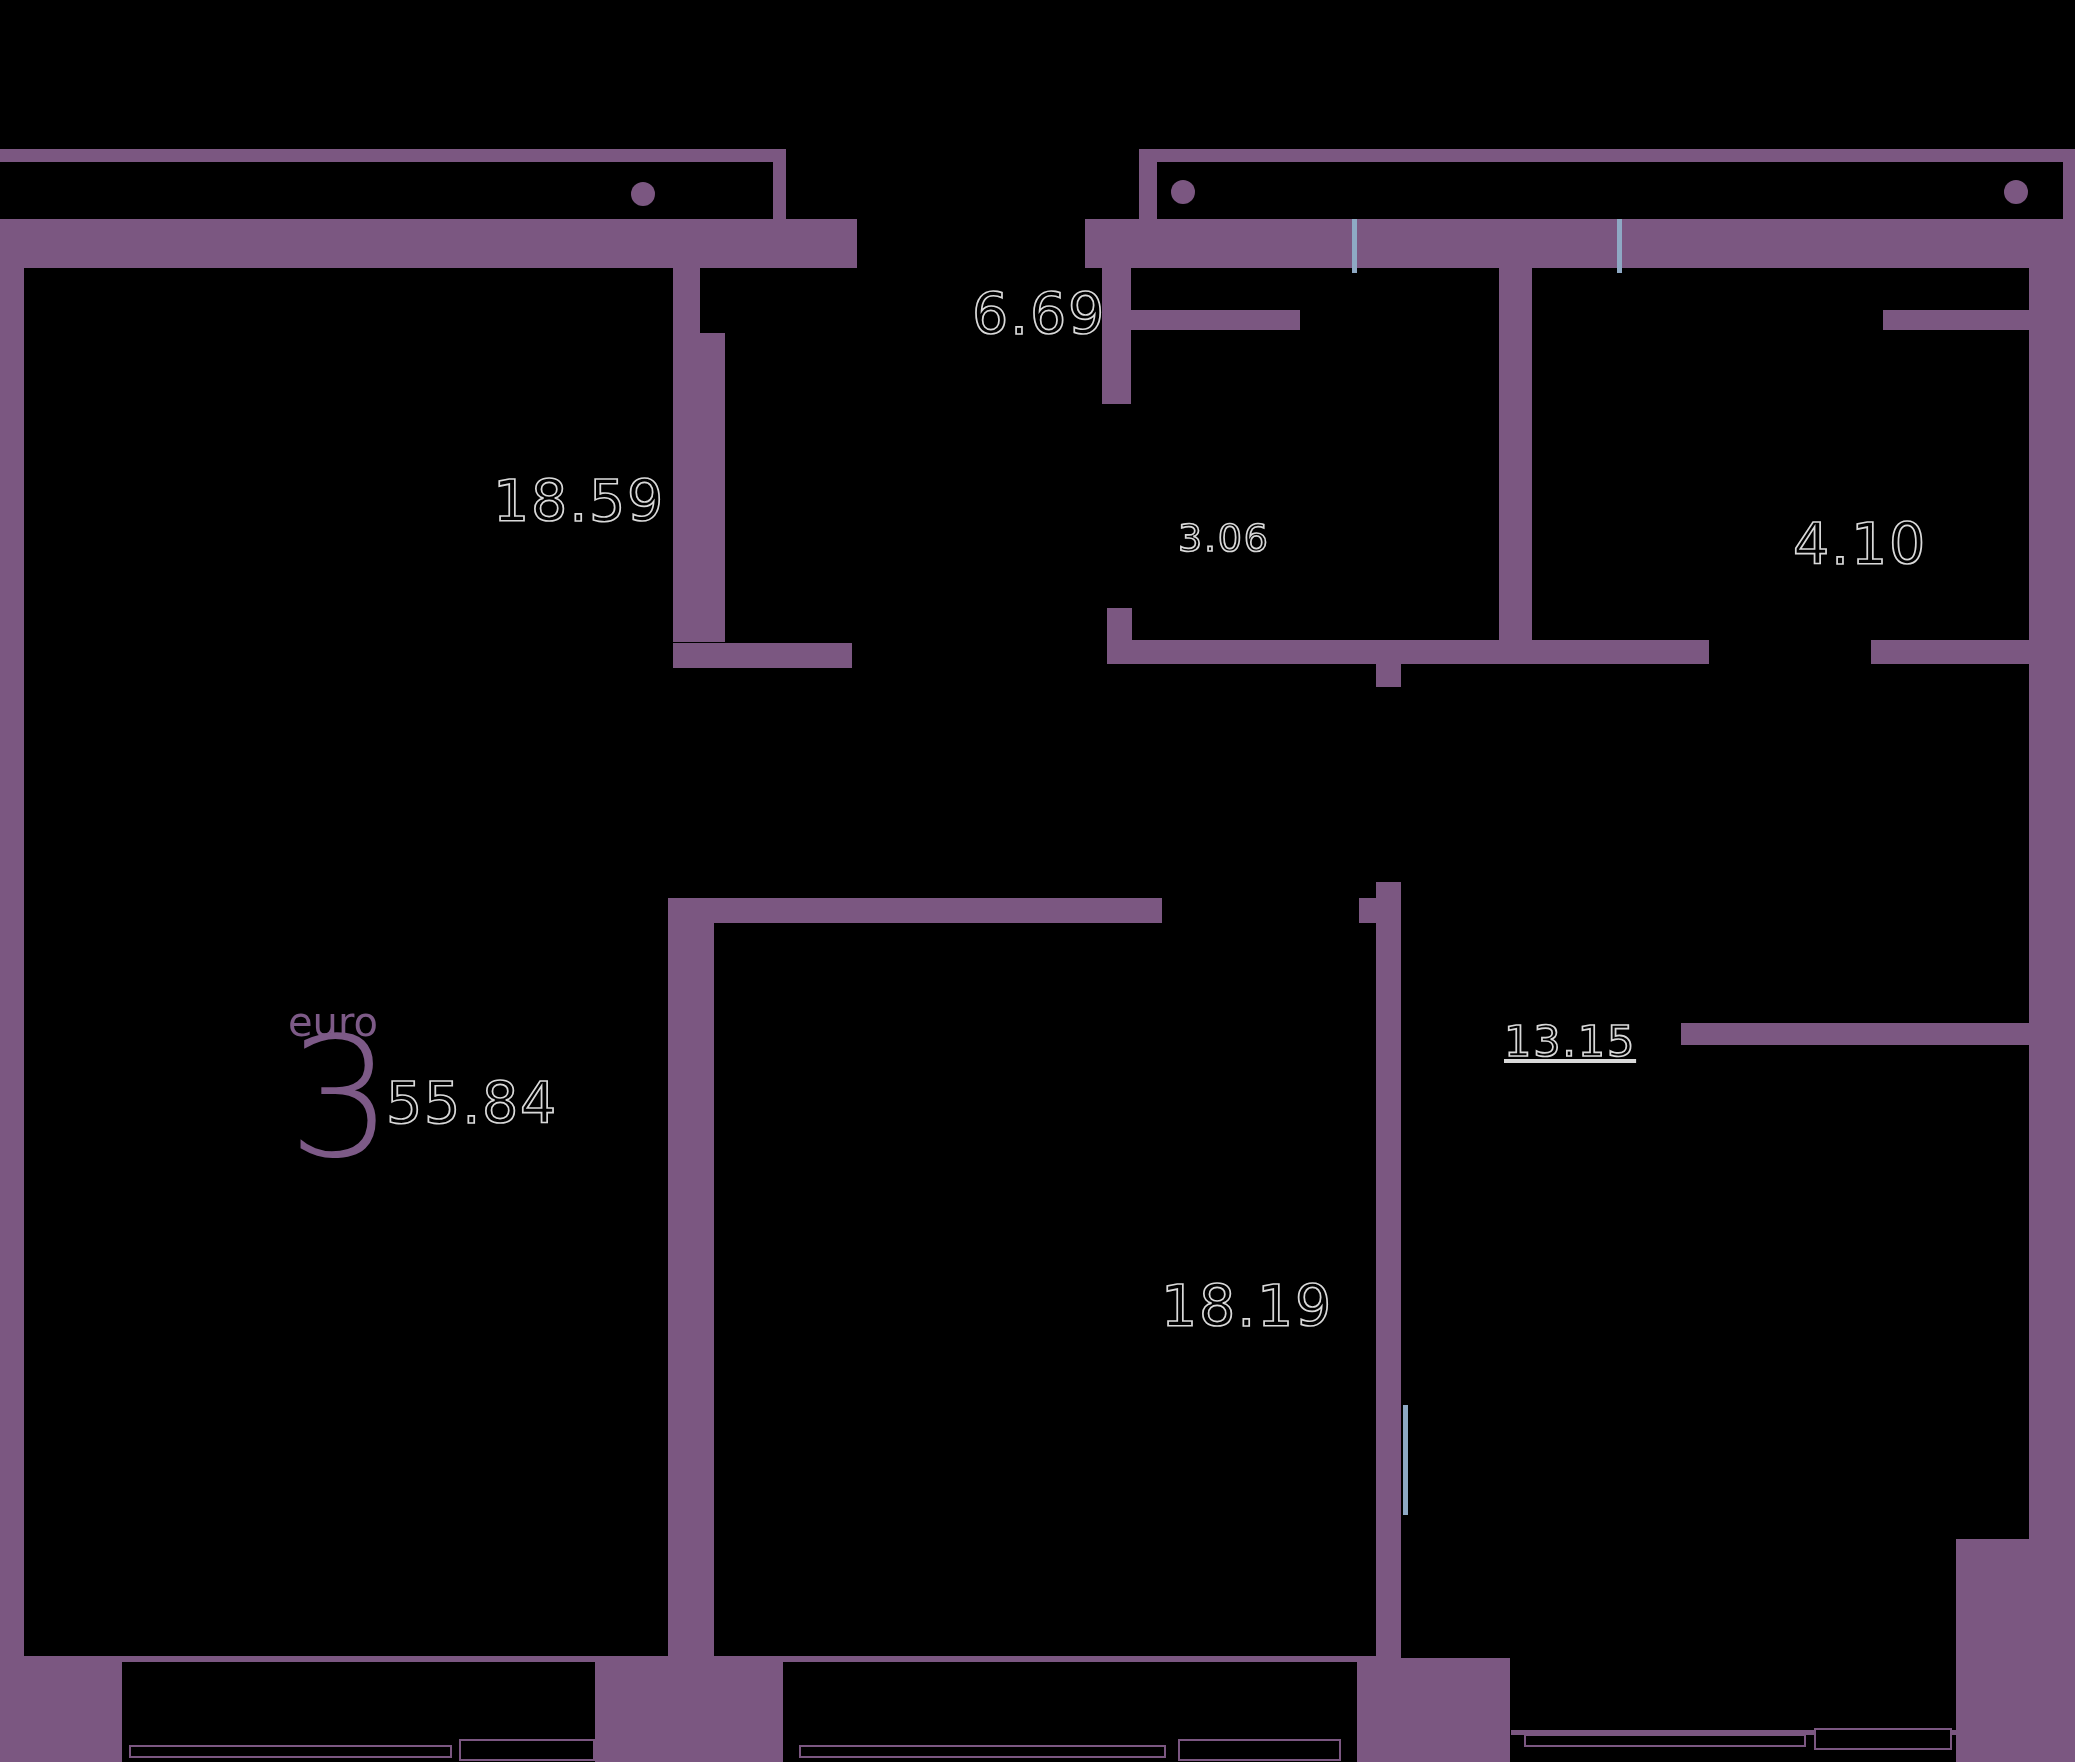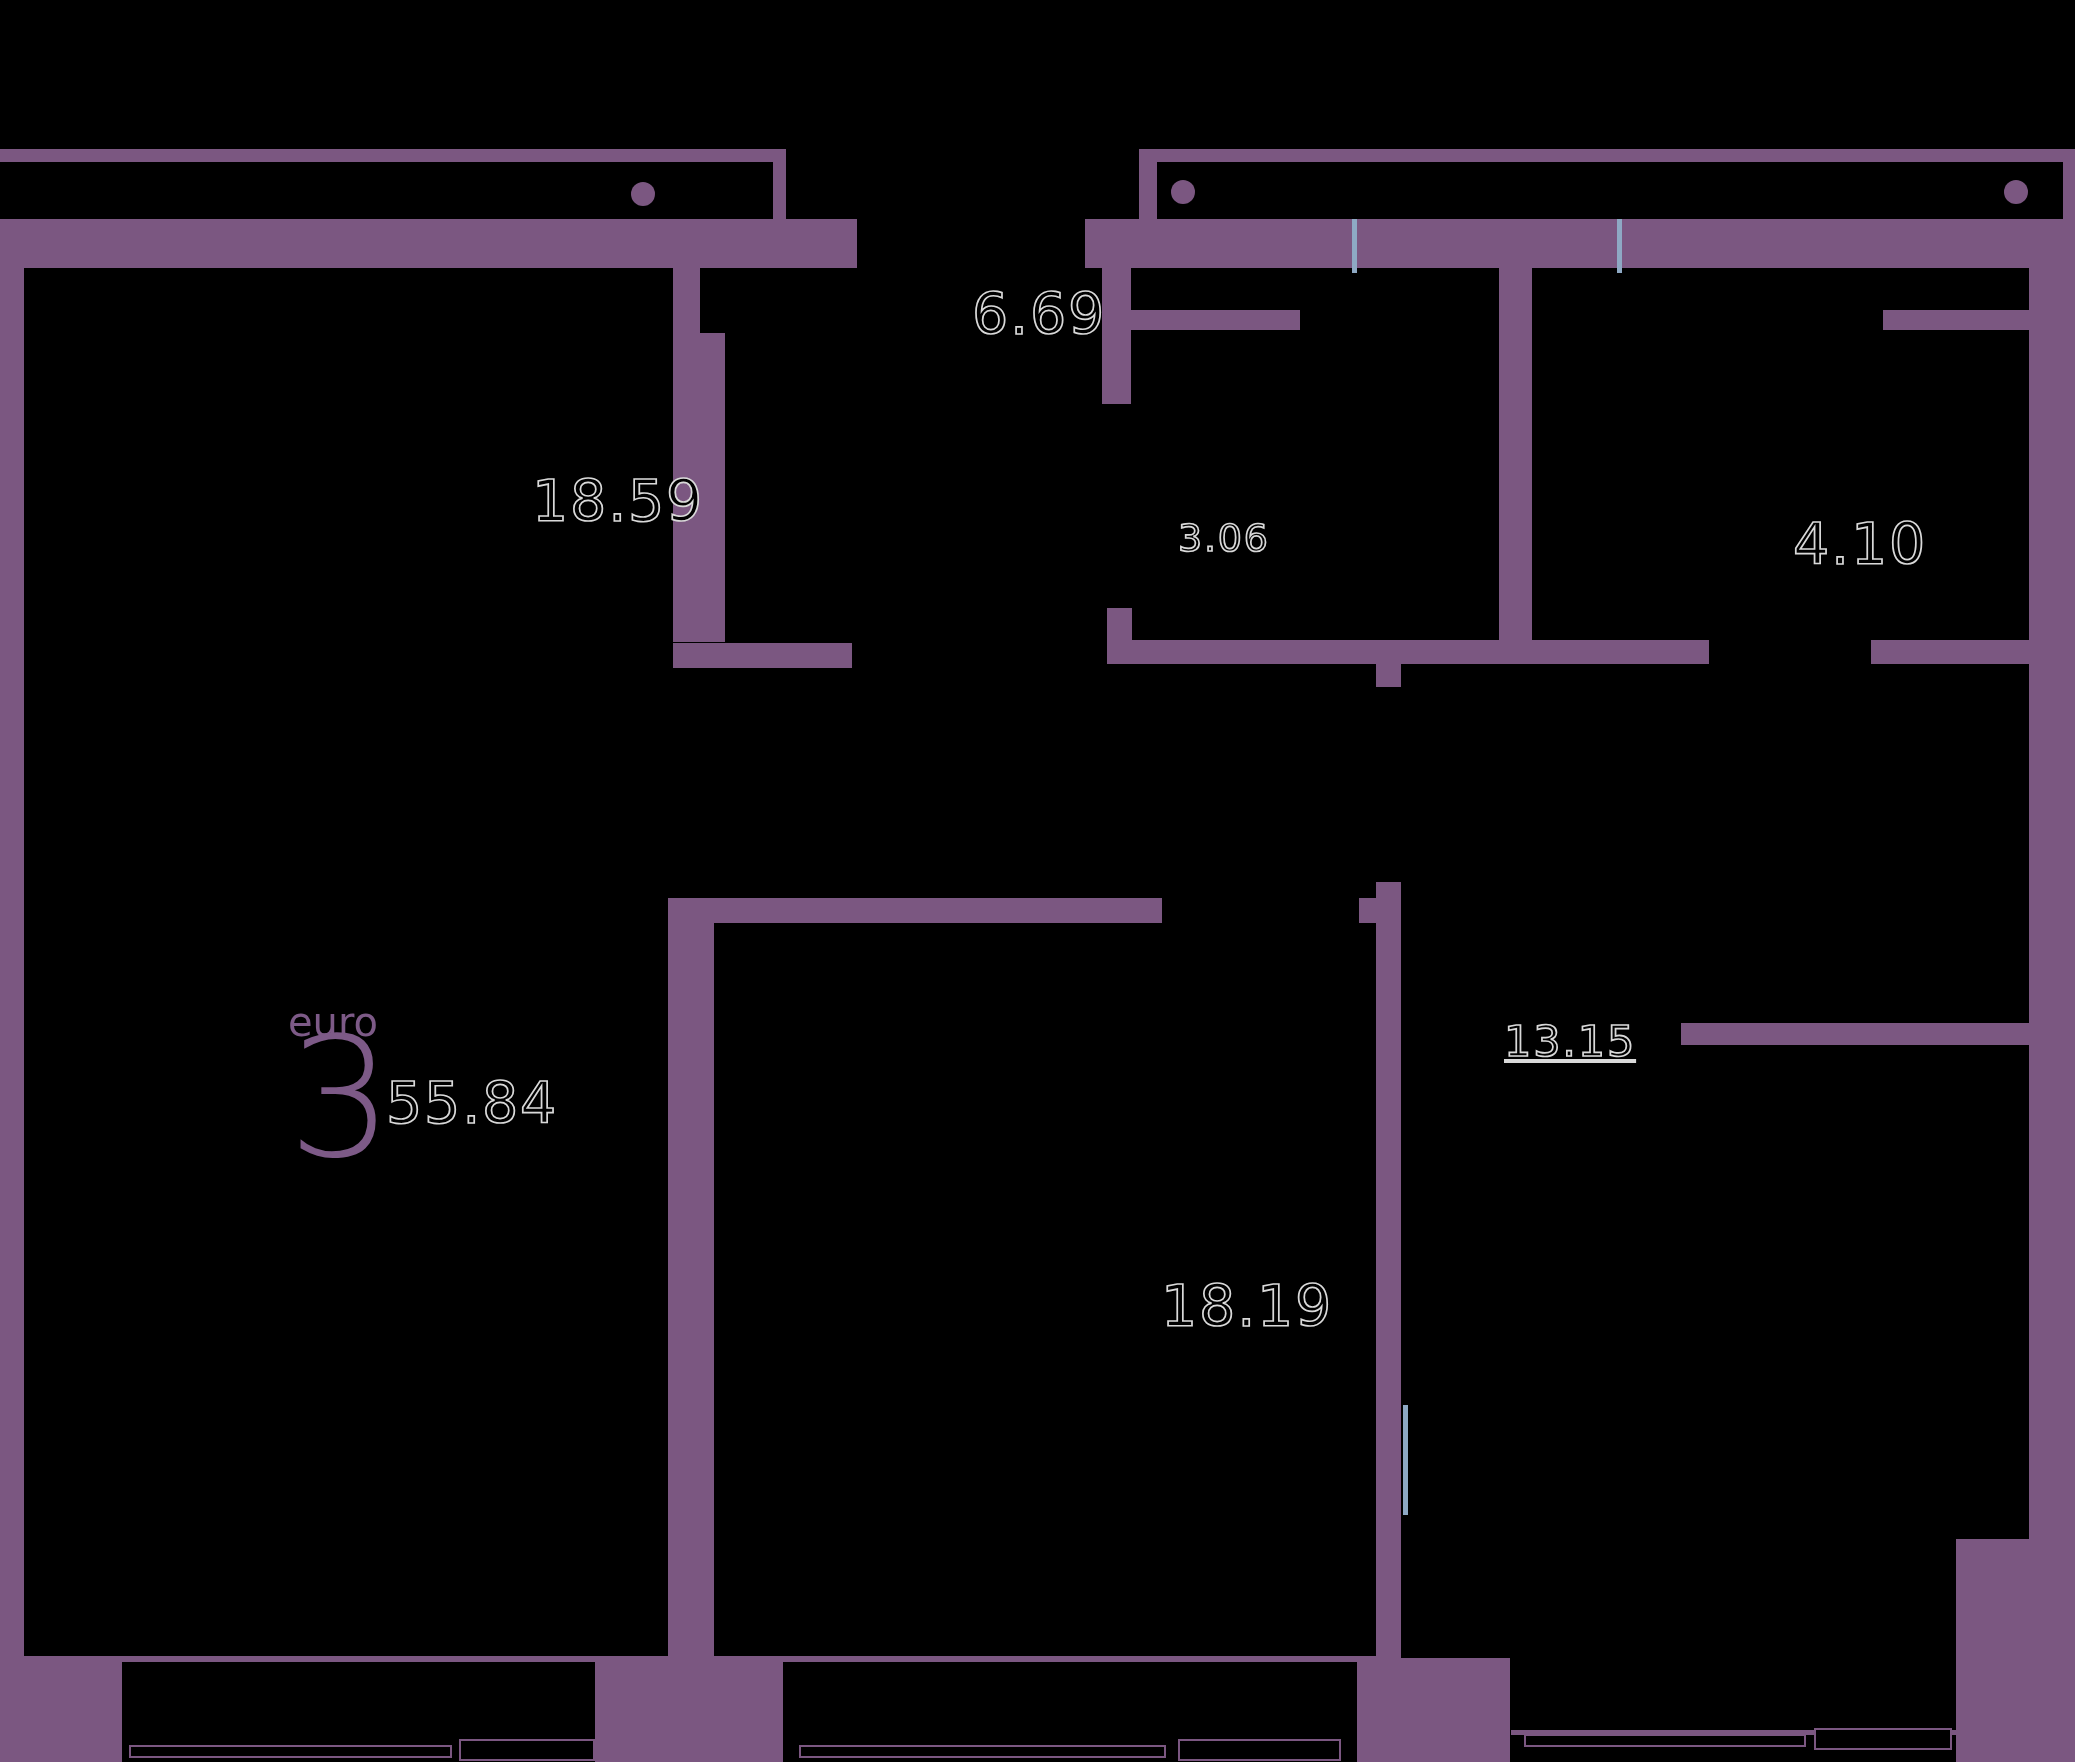--- a/index.html
+++ b/index.html
@@ -54,21 +54,21 @@
     <div class="dot" style="left: 2004px; top: 180px; width: 24px; height: 24px; background: rgb(123, 87, 129);"></div>
     <div class="tick" style="left: 1352px; top: 219px; width: 4.6px; height: 54px; background: rgb(142, 169, 196);"></div>
     <div class="tick" style="left: 1617px; top: 219px; width: 4.6px; height: 54px; background: rgb(142, 169, 196);"></div>
     <div class="tick" style="left: 1403px; top: 1405px; width: 4.6px; height: 110px; background: rgb(142, 169, 196);"></div>
     <div class="win" style="left: 129px; top: 1745px; width: 323px; height: 13px; border: 2.8px solid rgb(123, 87, 129);"></div>
     <div class="win" style="left: 459px; top: 1739px; width: 136px; height: 22px; border: 2.8px solid rgb(123, 87, 129);"></div>
     <div class="win" style="left: 799px; top: 1745px; width: 367px; height: 13px; border: 2.8px solid rgb(123, 87, 129);"></div>
     <div class="win" style="left: 1178px; top: 1739px; width: 163px; height: 22px; border: 2.8px solid rgb(123, 87, 129);"></div>
     <div class="win" style="left: 1524px; top: 1734px; width: 282px; height: 13px; border: 2.8px solid rgb(123, 87, 129);"></div>
     <div class="win" style="left: 1814px; top: 1728px; width: 138px; height: 22px; border: 2.8px solid rgb(123, 87, 129);"></div>
-    <div class="area-label" style="left: 493px; top: 468px; font-size: 57px; margin-left: 39px;">18.59</div>
+    <div class="area-label" style="left: 493px; top: 468px; font-size: 57px;">18.59</div>
     <div class="area-label" style="left: 972px; top: 281px; font-size: 57px;">6.69</div>
     <div class="area-label" style="left: 1178px; top: 516px; font-size: 38px;">3.06</div>
     <div class="area-label" style="left: 1745px; top: 511px; font-size: 57px; margin-left: 48px;">4.10</div>
     <div class="area-label" style="left: 1504px; top: 1016px; font-size: 43px; text-decoration: underline;">13.15</div>
     <div class="area-label" style="left: 1161px; top: 1273px; font-size: 57px;">18.19</div>
     <div class="area-label" style="left: 386px; top: 1070px; font-size: 57px;">55.84</div>
     <div class="purple-label" style="left: 288px; top: 994px; font-size: 40px; font-weight: 400; color: rgb(125, 90, 135); line-height: 1; margin-top: 8px;">euro</div>
     <div class="purple-label" style="left: 288px; top: 1017px; font-size: 165px; font-weight: 200; color: rgb(125, 90, 135); line-height: 1;">3</div>
   </div>
 

